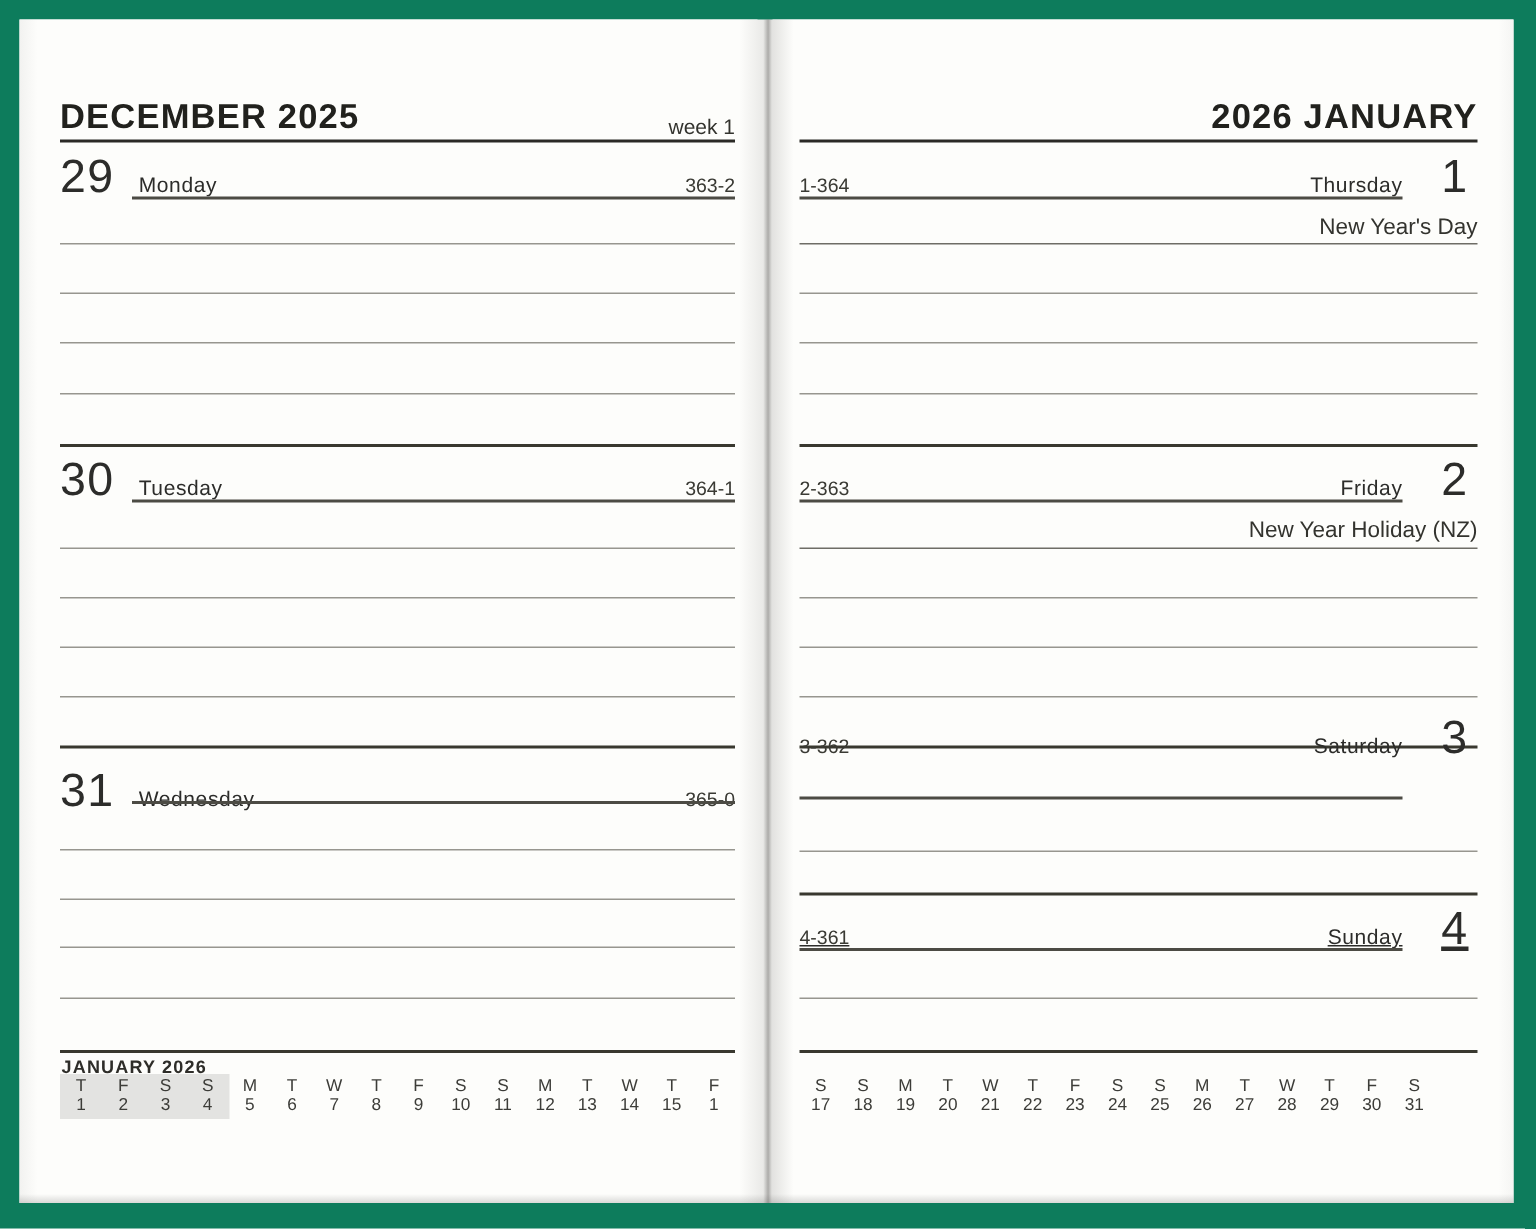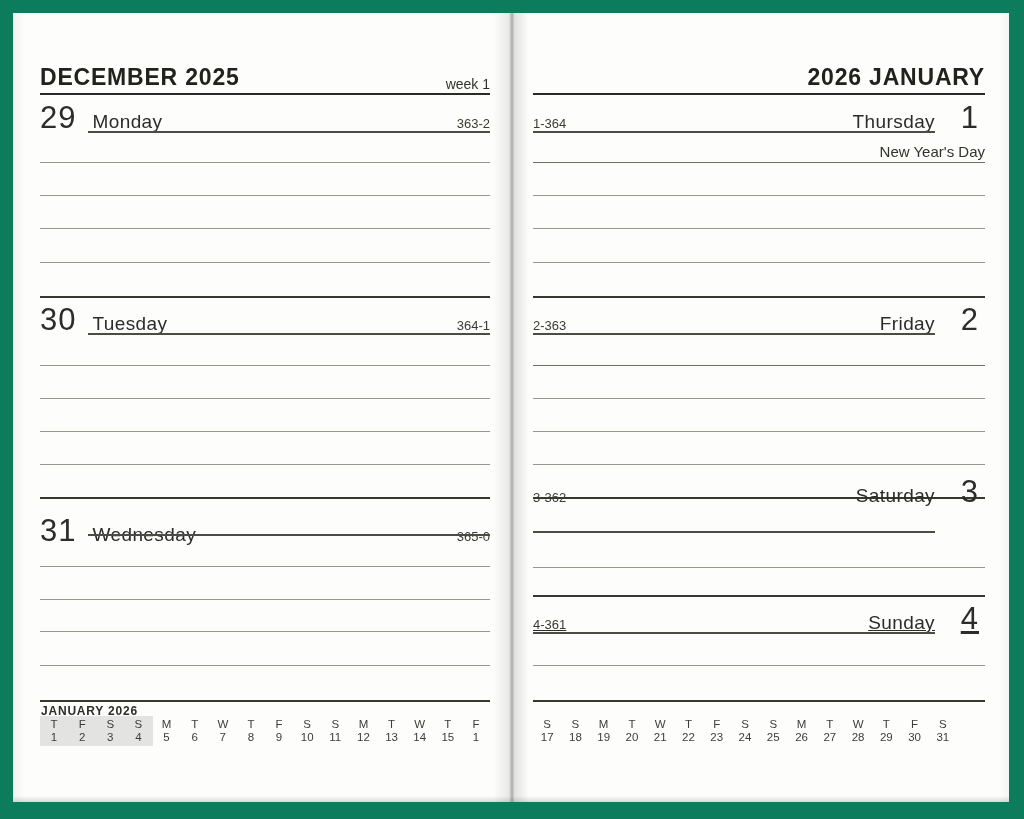--- a/index.html
+++ b/index.html
@@ -47,21 +47,21 @@
     display:flex;align-items:center;
   }
   .month-title{font-size:23px;font-weight:bold;letter-spacing:0.8px;color:#21211d;line-height:1;}
   .week-label{font-size:14px;color:#33332e;line-height:1;margin-top:12px;}
 
   
   .day-heading{
     position:absolute;display:flex;align-items:baseline;height:30px;line-height:1;
   }
   .day-number{font-size:31px;color:#2c2c2a;letter-spacing:1px;}
-  .weekday{font-size:19px;color:#2c2c2a;letter-spacing:0.4px;}
+  .weekday{font-size:14px;color:#2c2c2a;letter-spacing:0.4px;}
   .day-code{font-size:13px;color:#3a3a34;}
   .spacer{flex:1;}
   .num-box{width:50px;text-align:right;padding-right:6px;box-sizing:border-box;}
 
   .holiday{
     position:absolute;text-align:right;font-size:15px;color:#33332e;line-height:1;
   }
 
   
   .minical-label{
@@ -236,20 +236,21 @@
     <div class="ln wline" style="left:18px;top:249px;width:452px;"></div>
     <div class="ln sep" style="left:18px;top:283px;width:452px;"></div>
 
     <div class="day-heading" style="left:18px;top:291px;width:452px;">
       <span class="day-code">2-363</span>
       <span class="spacer"></span>
       <span class="weekday">Friday</span>
       <span class="day-number num-box">2</span>
     </div>
     <div class="ln uline" style="left:18px;top:320px;width:402px;"></div>
+    <div class="holiday" style="left:18px;top:333px;width:452px;">New Year Holiday (NZ)</div>
     <div class="ln hol-line" style="left:18px;top:352px;width:452px;"></div>
     <div class="ln wline" style="left:18px;top:385px;width:452px;"></div>
     <div class="ln wline" style="left:18px;top:418px;width:452px;"></div>
     <div class="ln wline" style="left:18px;top:451px;width:452px;"></div>
     <div class="ln sep" style="left:18px;top:484px;width:452px;"></div>
 
     <div class="day-heading" style="left:18px;top:463px;width:452px;">
       <span class="day-code">3-362</span>
       <span class="spacer"></span>
       <span class="weekday">Saturday</span>

